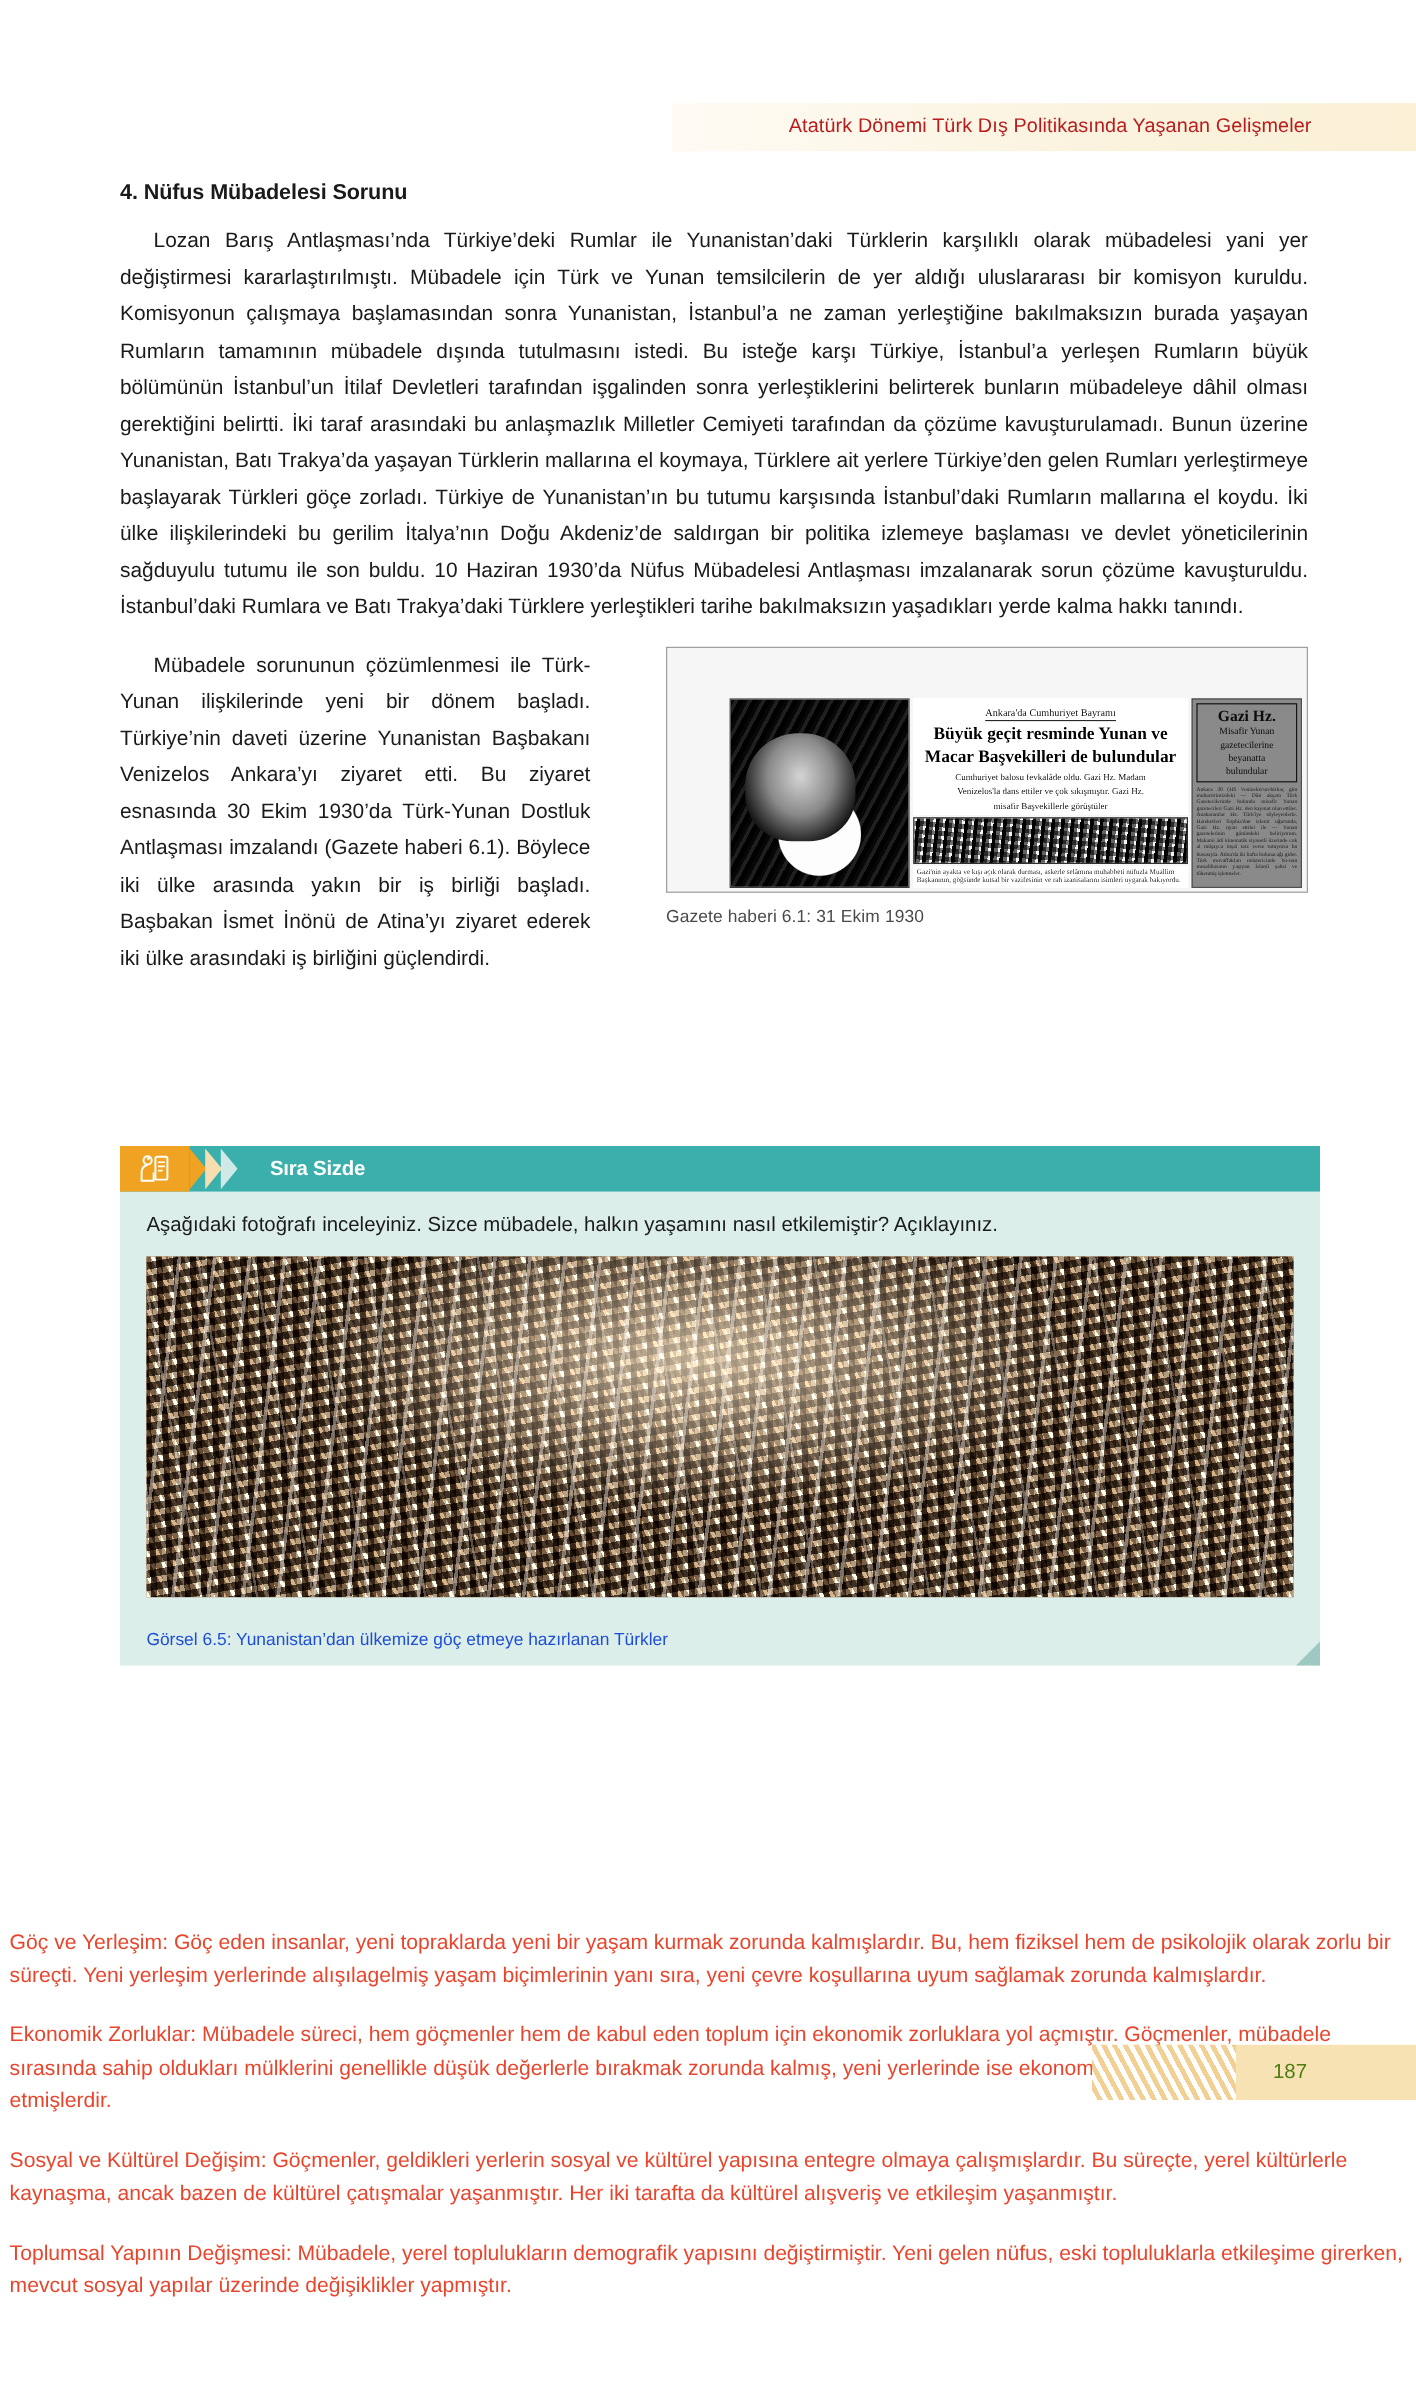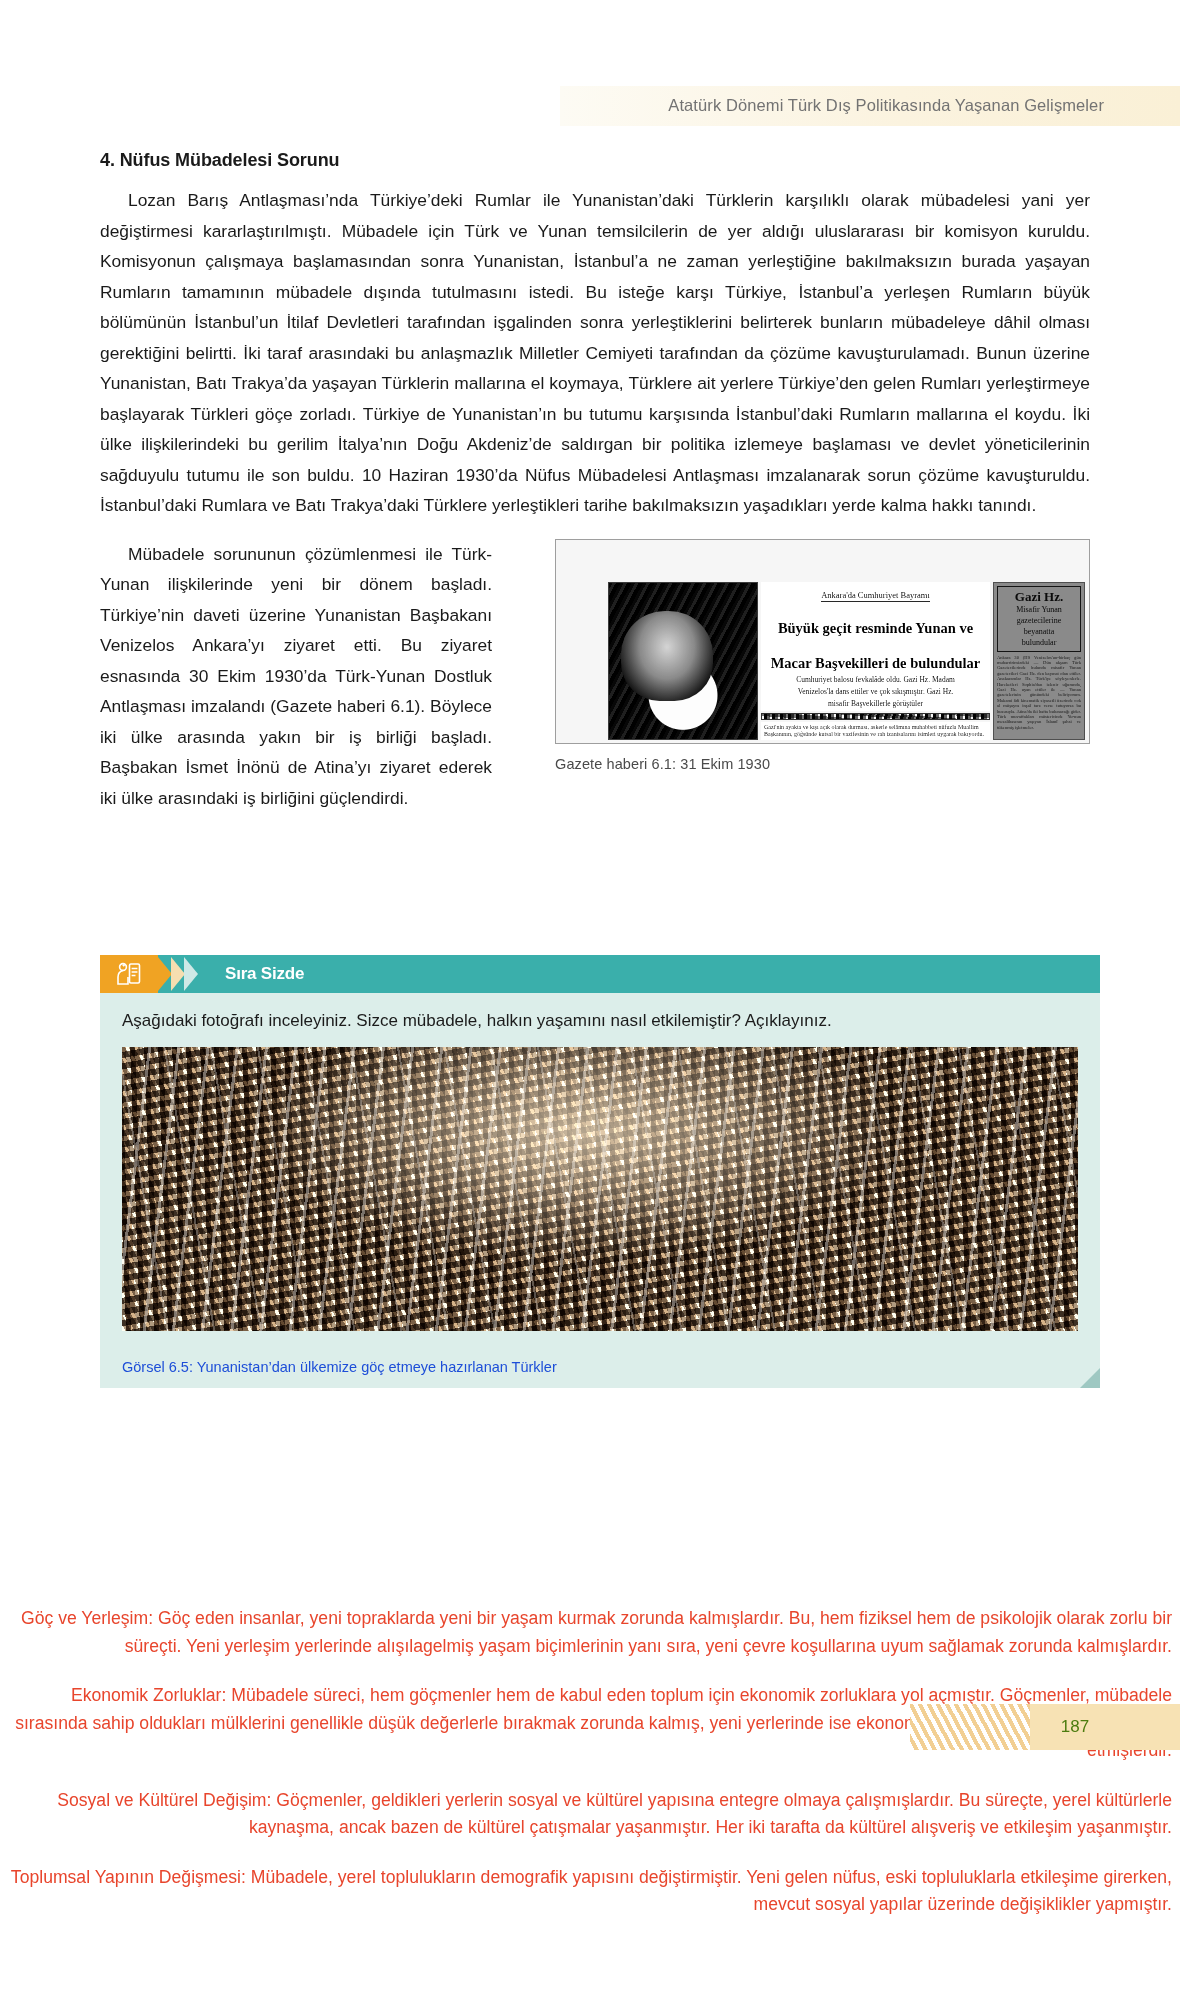--- a/index.html
+++ b/index.html
@@ -12,22 +12,22 @@
     position:relative;
     overflow:hidden;
   }
 
   
   .header-band {
     position:absolute; top:86px; left:560px; right:0; height:40px;
     background:linear-gradient(to right,#fdfbf4 0%,#fbf3df 55%,#faf0d6 100%);
   }
   .header-title {
-    position:absolute; top:96px; right:76px;
-    font-size:16.5px; color:#737373; letter-spacing:.1px;
+    position:absolute; top:96px; right:87px;
+    font-size:16.5px; color:#b91c1c; letter-spacing:.1px;
     white-space:nowrap;
     text-align:center;
   }
 
   
   .page {
     position:absolute; left:0; top:0; width:1180px; height:1992px;
   }
   .content { position:absolute; left:100px; top:150px; width:990px; }
 
@@ -84,21 +84,21 @@
     background:radial-gradient(ellipse at 50% 40%,#cfc9bd 0%,#8d887c 42%,#232019 78%);
     border-radius:48% 48% 42% 42%;
     filter:blur(.6px);
   }
   .clip-mid { flex:1; display:flex; flex-direction:column; gap:2px; }
   .clip-head2 {
     background:#fff; padding:2px 4px 3px; text-align:center;
     font-family:"Liberation Serif", serif; color:#111;
   }
   .clip-kicker { font-size:8.5px; border-bottom:1px solid #333; display:inline-block; padding-bottom:1px; }
-  .clip-h2 { font-size:14.5px; font-weight:bold; line-height:17px; margin-top:18px; }
+  .clip-h2 { font-size:14.5px; font-weight:bold; line-height:17px; margin-top:2px; }
   .clip-sub  { font-size:7.5px; line-height:9px; margin-top:3px; }
   .clip-crowd {
     flex:1; border:1px solid #3a3a3a;
     background:
       repeating-linear-gradient(96deg, #e9e6de 0 2px, #14130d 2px 5px, #6b6659 5px 8px),
       repeating-linear-gradient(4deg, rgba(255,255,255,.45) 0 3px, rgba(0,0,0,.5) 3px 7px);
     background-blend-mode:multiply;
   }
   .clip-cap { background:#fff; font-size:6px; line-height:7px; padding:2px 3px; color:#222;
               font-family:"Liberation Serif", serif; }
@@ -162,21 +162,21 @@
   .photo-caption {
     margin-top:28px; font-size:14.5px; color:#1d4ed8;
   }
   .act-corner {
     position:absolute; right:0; bottom:0; width:0; height:0;
     border-left:20px solid transparent; border-bottom:20px solid #9ec8c2;
   }
 
   
   .notes { position:absolute; left:8px; top:1605px; width:1164px; }
-  .note { color:#e8452c; font-size:17.6px; line-height:27.5px; margin:0 0 22px 0;text-align:right; }
+  .note { color:#e8452c; font-size:17.6px; line-height:27.5px; margin:0 0 22px 0; }
   .note:last-child { margin-bottom:0; }
 
   
   .pagenum {
     position:absolute; right:0; top:1704px; width:270px; height:46px;
     background:#f7e2b4; display:flex; align-items:center; justify-content:center;
   }
   .pagenum .hatch {
     position:absolute; left:0; top:0; width:120px; height:46px;
     background:repeating-linear-gradient(62deg,#ffffff 0 4px,#f2cf93 4px 8px);

